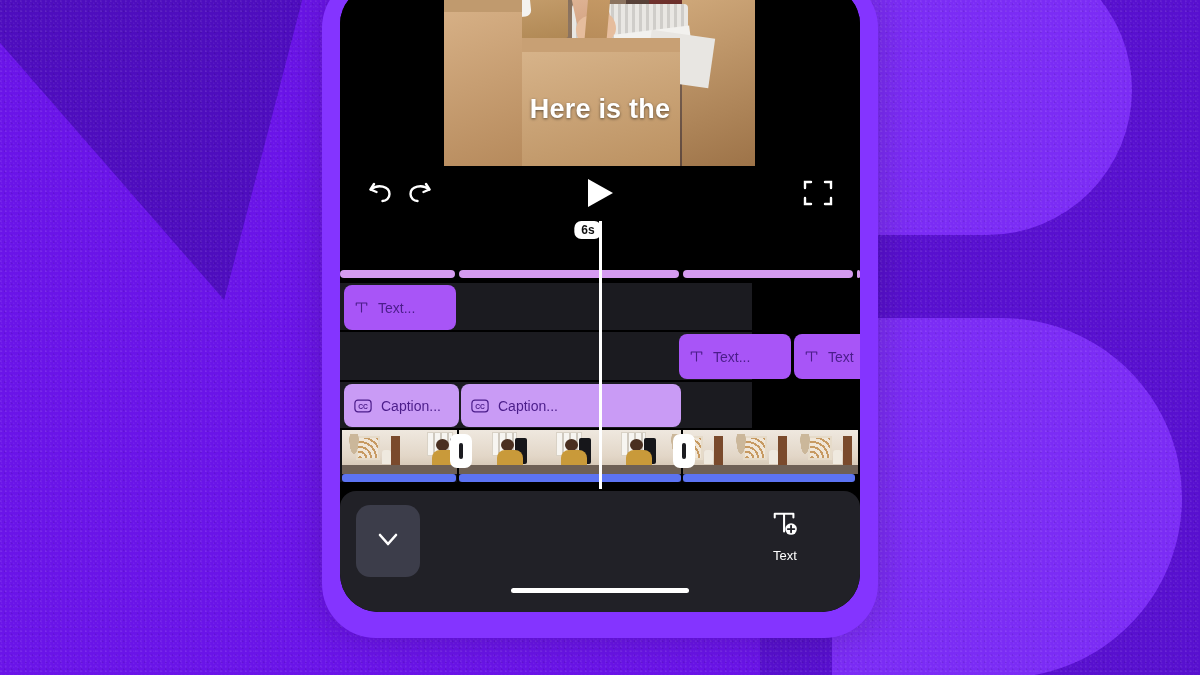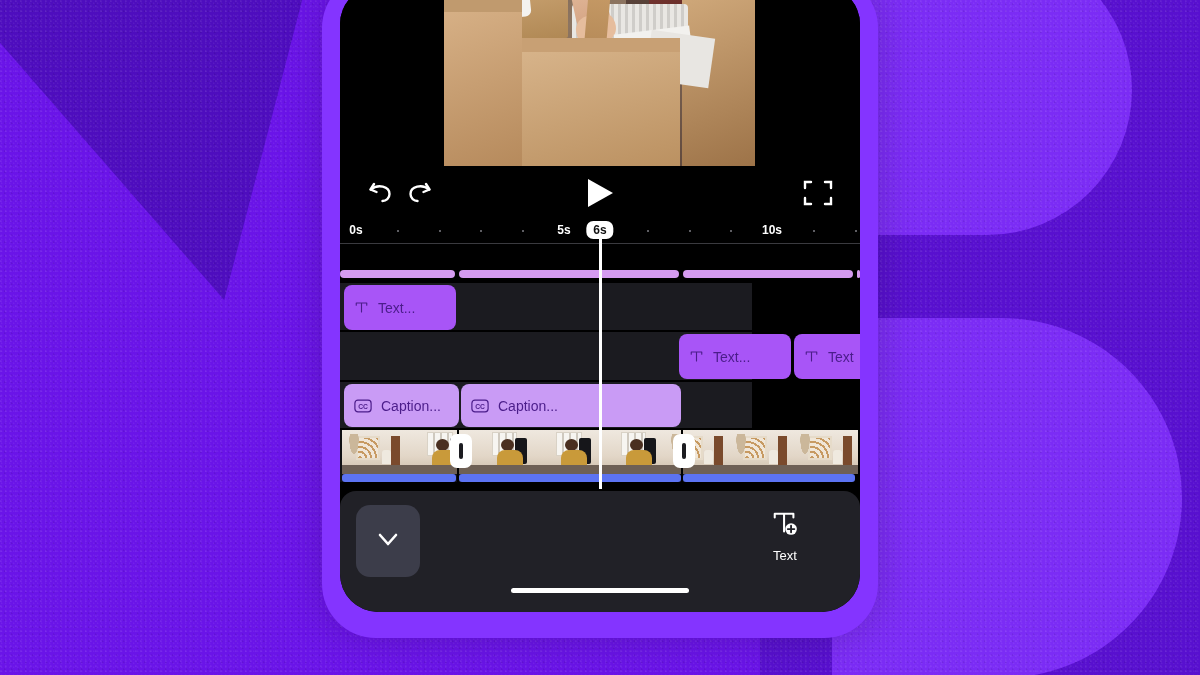--- a/index.html
+++ b/index.html
@@ -341,20 +341,21 @@
         <div class="vs" id="vm-arm-r"></div>
         <div class="vs" id="vm-hand-r"></div>
         <div class="vs" id="vm-tape"></div>
         <div class="vs" id="vm-box-left"></div>
         <div class="vs" id="vm-box-left-flap"></div>
         <div class="vs" id="vm-paper"></div>
         <div class="vs" id="vm-paper2"></div>
         <div class="vs" id="vm-box-front"></div>
         <div class="vs" id="vm-box-front-top"></div>
       </div>
+      <div id="preview-caption">Here is the</div>
     </div>
 
     <div id="transport">
       <div class="tbtn" id="undo-button">
         <svg viewBox="0 0 34 34" width="34" height="34" fill="none" stroke="#fff" stroke-width="2.4" stroke-linecap="round" stroke-linejoin="round">
           <path d="M10 9 L6.5 14.5 L12.5 17"></path>
           <path d="M6.8 14.6 C14 8.5, 25.5 11.5, 25.5 19 C25.5 23.5, 22 26, 18.5 26"></path>
         </svg>
       </div>
       <div class="tbtn" id="redo-button">
@@ -371,35 +372,20 @@
       <div class="tbtn" id="fullscreen-button">
         <svg viewBox="0 0 32 32" width="32" height="32" fill="none" stroke="#fff" stroke-width="2.4" stroke-linecap="round">
           <path d="M3 11 V5 H9"></path>
             <path d="M23 5 H29 V11"></path>
           <path d="M29 21 V27 H23"></path>
             <path d="M9 27 H3 V21"></path>
         </svg>
       </div>
     </div>
 
-    <div id="ruler">
-        <div class="ruler-label" style="left: 16px;">0s</div>
-        <div class="ruler-label" style="left: 224px;">5s</div>
-        <div class="ruler-label" style="left: 432px;">10s</div>
-        <div class="ruler-dot" style="left: 58px;"></div>
-        <div class="ruler-dot" style="left: 100px;"></div>
-        <div class="ruler-dot" style="left: 141px;"></div>
-        <div class="ruler-dot" style="left: 183px;"></div>
-        <div class="ruler-dot" style="left: 266px;"></div>
-        <div class="ruler-dot" style="left: 308px;"></div>
-        <div class="ruler-dot" style="left: 350px;"></div>
-        <div class="ruler-dot" style="left: 391px;"></div>
-        <div class="ruler-dot" style="left: 474px;"></div>
-        <div class="ruler-dot" style="left: 516px;"></div>
-      </div>
 
     <div id="timeline">
       <div class="track" id="track-strip">
           <div class="strip-seg" style="left: 0px; width: 115px;"></div>
           <div class="strip-seg" style="left: 119px; width: 220px;"></div>
           <div class="strip-seg" style="left: 343px; width: 170px;"></div>
           <div class="strip-seg" style="left: 517px; width: 3px;"></div>
         </div>
 
       <div class="track" id="track-text-1">
@@ -526,21 +512,21 @@
             </div>
         <div class="clip-divider" style="left: 115px;"></div>
             <div class="clip-divider" style="left: 339px;"></div>
             <div class="trim-handle" style="left: 108px;"></div>
             <div class="trim-handle" style="left: 331px;"></div>
           </div>
       </div>
     </div>
 
     <div id="playhead" style="left: 259px;"></div>
-    <div id="playhead-label" style="left: 260px;">6s</div>
+    <div id="playhead-label" style="left: 248px;">6s</div>
 
     <div id="bottom-bar">
       <div id="collapse-button">
         <span>
           <svg viewBox="0 0 28 28" width="28" height="28" fill="none" stroke="#fff" stroke-width="2.6" stroke-linecap="round" stroke-linejoin="round">
             <path d="M6 10 L14 19 L22 10"></path>
           </svg>
         </span>
       </div>
 

